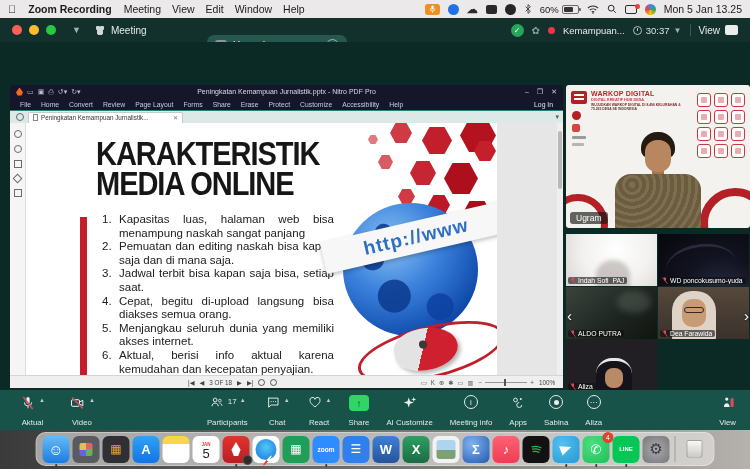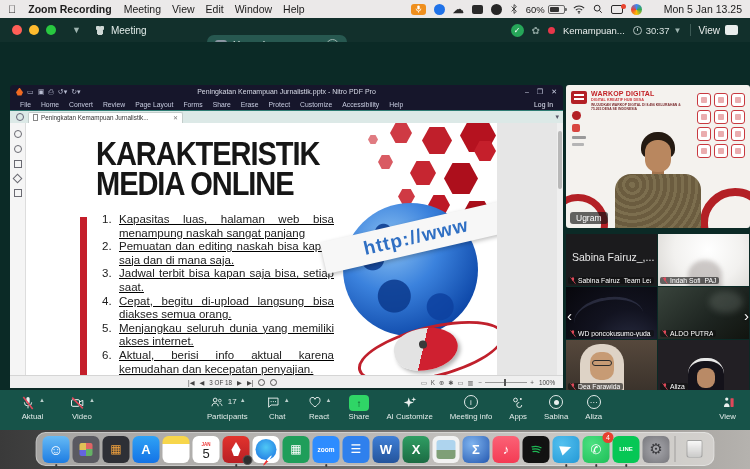--- a/index.html
+++ b/index.html
@@ -19,21 +19,21 @@
   .bubble-ic { width:11px; height:9px; background:#2a2a2a; border-radius:2px; position:relative; }
   .bubble-ic::after { content:""; position:absolute; left:2px; bottom:-3px; border:3px solid transparent; border-top-color:#2a2a2a; }
   .shield-ic { width:11px; height:11px; border-radius:50%; background:#262626; }
   .batt-wrap { display:flex; align-items:center; gap:3px; font-size:9.5px; color:#222; }
   .batt { width:17px; height:9px; border:1px solid #6b6b6b; border-radius:2px; position:relative; }
   .batt::before { content:""; position:absolute; left:1px; top:1px; bottom:1px; width:9px; background:#333; border-radius:1px; }
   .batt::after { content:""; position:absolute; right:-3px; top:2px; width:2px; height:3px; background:#6b6b6b; border-radius:0 1px 1px 0; }
   .disp-ic { width:12px; height:9px; border:1.3px solid #2a2a2a; border-radius:2px; position:relative; }
   .disp-ic::after { content:""; position:absolute; right:-4px; top:-2px; width:5px; height:5px; border-radius:50%; background:#e8452f; }
   .rainbow { width:11px; height:11px; border-radius:50%; background:conic-gradient(#4285f4,#34a853,#fbbc05,#ea4335,#4285f4); }
-  .mb-clock { font-size:10.5px; color:#1c1c1c; white-space:nowrap;margin-left:14px; }
+  .mb-clock { font-size:10.5px; color:#1c1c1c; white-space:nowrap; }
 
   
   .zheader { position:absolute; top:18px; left:0; width:750px; height:24px; background:#12302c; display:flex; align-items:center; }
   .lights { display:flex; gap:7px; padding:0 10px 0 12px; }
   .light { width:10px; height:10px; border-radius:50%; }
   .l-red{background:#ff5f57;} .l-yel{background:#febc2e;} .l-grn{background:#28c840;}
   .hdr-chev { color:#9fb5b1; font-size:9px; margin:0 14px 0 6px; }
   .hdr-meet { display:flex; align-items:center; gap:6px; color:#e3ecea; font-size:10px; }
   .meet-ic { width:10px; height:10px; background:radial-gradient(circle at 30% 30%, #cfd8d6 2px, transparent 2.5px), radial-gradient(circle at 70% 30%, #cfd8d6 2px, transparent 2.5px), radial-gradient(circle at 50% 72%, #cfd8d6 3px, transparent 3.5px); }
   .hdr-tab { position:absolute; left:207px; top:3px; width:140px; height:21px; background:#275850; border-radius:7px 7px 0 0; display:flex; align-items:center; gap:6px; padding:8px 8px; color:#f0f5f4; font-size:10px;margin-top:14px; }
@@ -77,21 +77,21 @@
   .ls-diam { transform:rotate(45deg); width:7px; height:7px; }
   .doc-area { position:relative; flex:1; overflow:hidden; }
   .slide { position:absolute; left:0; top:0; width:471px; height:252px; background:#fff; overflow:hidden; }
   .doc-gray { position:absolute; left:471px; top:0; right:6px; bottom:0; background:#e6e6e6; }
   .doc-scroll { position:absolute; right:0; top:0; width:6px; bottom:0; background:#efefef; }
   .doc-scroll::before { content:""; position:absolute; top:8px; left:1px; width:4px; height:58px; background:#b8b8b8; border-radius:2px; }
 
   
   .slide-redbar { position:absolute; left:54px; top:94px; width:7px; height:160px; background:#c41e2a; }
   .slide-title { position:absolute; left:70px; top:16px; font-size:33px; font-weight:800; letter-spacing:-1.2px; line-height:30px; color:#161616; transform:scaleX(.88); transform-origin:0 0; white-space:nowrap; }
-  .slide-list { position:absolute; left:76px; top:90px; width:232px; counter-reset:it; list-style:none;text-decoration:underline; }
+  .slide-list { position:absolute; left:76px; top:90px; width:232px; counter-reset:it; list-style:none; }
   .slide-list li { position:relative; padding-left:17px; font-size:11.5px; line-height:13.6px; color:#202020; text-align:justify; font-weight:500; }
   .slide-list li::before { counter-increment:it; content:counter(it) "."; position:absolute; left:0; top:0; }
   .hex { position:absolute; clip-path:polygon(25% 0,75% 0,100% 50%,75% 100%,25% 100%,0 50%); }
   .globe { position:absolute; left:317px; top:80px; width:135px; height:133px; border-radius:50%;
     background:radial-gradient(circle at 35% 30%, #8cc2f2 0%, #3b82dd 38%, #0d47a8 78%, #07306f 100%); }
   .globe::before { content:""; position:absolute; inset:0; border-radius:50%;
     background:radial-gradient(circle at 22% 42%, #0b3a8e 11px, transparent 12px),
                radial-gradient(circle at 38% 70%, #0b3a8e 16px, transparent 17px),
                radial-gradient(circle at 72% 78%, #0d41a0 13px, transparent 14px),
                radial-gradient(circle at 30% 22%, #0b3a8e 8px, transparent 9px);
@@ -157,21 +157,21 @@
   .p4 .glasses { position:absolute; left:26px; top:20px; width:20px; height:6px; border:1.6px solid #2b2b2b; border-radius:3px; }
   .p5 { background:#221f24; }
   .p5 .hijab { position:absolute; left:30px; top:18px; width:36px; height:36px; background:#14121a; border-radius:16px 16px 0 0; border-top:3px solid #e8e8e8; }
   .p5 .face { position:absolute; left:39px; top:28px; width:18px; height:20px; background:#b98a66; border-radius:8px; }
   .carousel-left { position:absolute; left:1px; top:222px; color:#fff; font-size:15px; text-shadow:0 0 3px #000; }
   .carousel-right { position:absolute; right:1px; top:222px; color:#fff; font-size:15px; text-shadow:0 0 3px #000; }
   .side-scroll { position:absolute; left:0; top:151px; width:2px; height:16px; background:#e8e8e8; border-radius:1px; }
 
   
   .ztoolbar { position:absolute; top:390px; left:0; width:750px; height:40px; background:#175349; display:flex; align-items:flex-start; padding:5px 14px 0 20px; }
-  .tbtn { display:flex; flex-direction:column; align-items:center; color:#e2ebe9; font-size:7.8px; gap:0; }
+  .tbtn { display:flex; flex-direction:column; align-items:center; color:#e2ebe9; font-size:7.8px; gap:6px; }
   .tbtn .ic-row { display:flex; align-items:flex-start; gap:3px; height:17px; }
   .chev-up { color:#bcd0cc; font-size:6px; margin-top:2px; }
   .cnt { color:#e2ebe9; font-size:8px; margin-top:2px; }
   .gap-v { width:24px; } .gap-c { width:17px; }
   .share-ic { width:20px; height:16px; background:#2fd566; border-radius:4px; display:flex; align-items:center; justify-content:center; color:#0b3d22; font-size:10px; font-weight:bold; }
   .circle-ic { width:14px; height:14px; border:1.3px solid #e2ebe9; border-radius:50%; display:flex; align-items:center; justify-content:center; color:#e2ebe9; font-size:8px; }
   .leave-wrap { margin-left:auto; }
 
   
   .desktop { position:absolute; top:430px; left:0; width:750px; height:39px; background:linear-gradient(90deg,#3a3a3a 0%,#6e6c6a 45%,#b5b2ae 100%); }
@@ -457,30 +457,20 @@
             <span class="p-neck"></span>
             <span class="p-face"></span>
             <span class="p-body"></span>
         </span>
         <span class="name-pill">Ugram</span>
       </div>
 
       <span class="side-scroll"></span>
 
       <div class="pgrid">
-        <div class="ptile p0">
-          <span class="big-name">Sabina Fairuz_,...</span>
-          <span class="plabel">
-            <svg class="mini-mic" width="6" height="7" viewBox="0 0 8 10">
-                <rect x="2.5" y="0.5" width="3" height="5" rx="1.5" fill="#e04a5a"></rect>
-                <line x1="0.5" y1="0.5" x2="7.5" y2="9.5" stroke="#e04a5a" stroke-width="1.2"></line>
-              </svg>
-            <span>Sabina Fairuz_Team Lea...</span>
-          </span>
-        </div>
         <div class="ptile p1">
           <span class="plabel">
             <svg class="mini-mic" width="6" height="7" viewBox="0 0 8 10">
                 <rect x="2.5" y="0.5" width="3" height="5" rx="1.5" fill="#e04a5a"></rect>
                 <line x1="0.5" y1="0.5" x2="7.5" y2="9.5" stroke="#e04a5a" stroke-width="1.2"></line>
               </svg>
             <span>Indah Sofi_PAJ</span>
           </span>
         </div>
         <div class="ptile p2">

